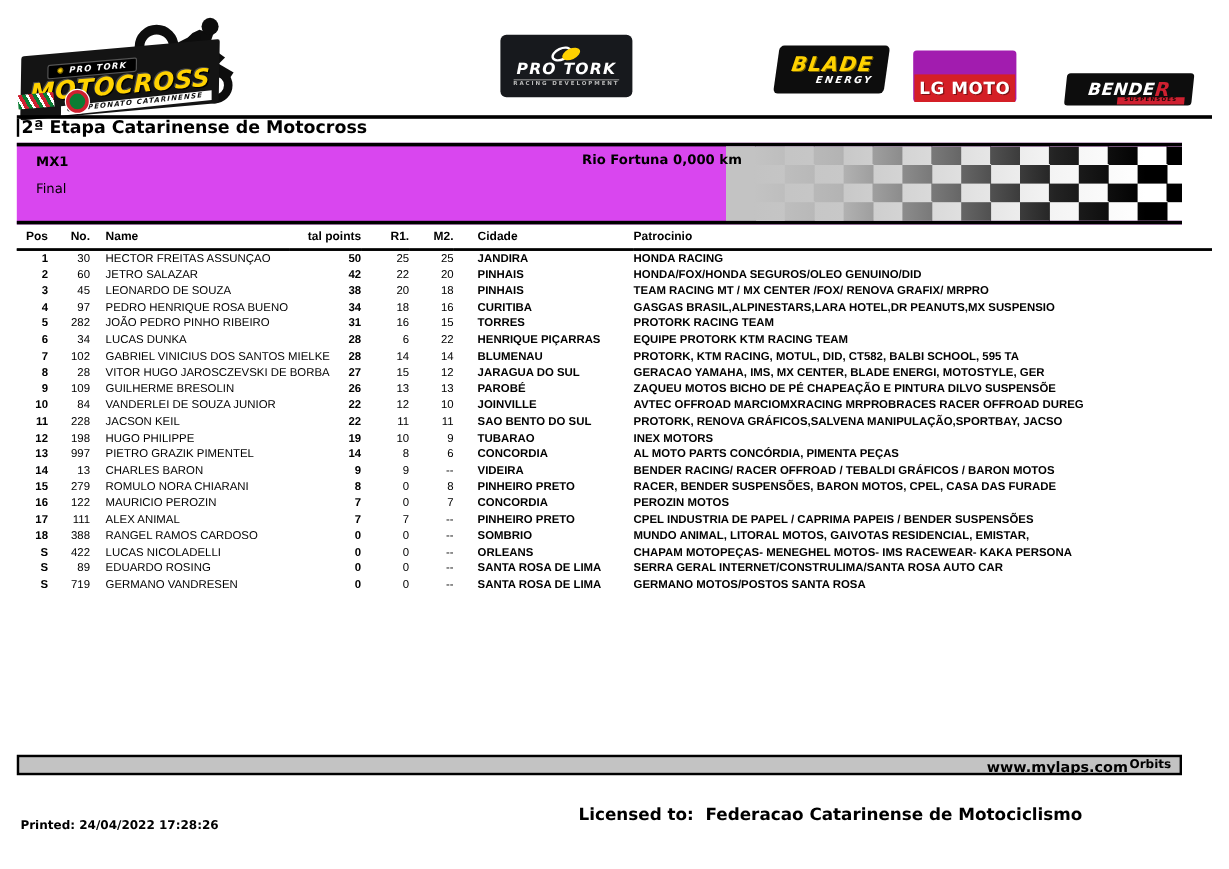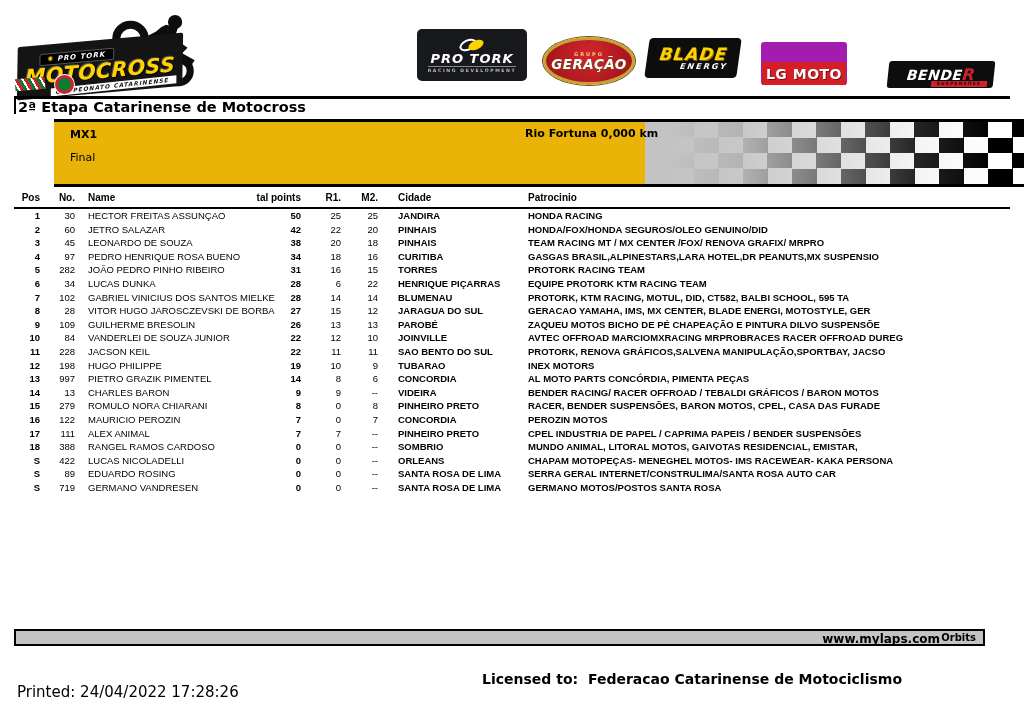--- a/index.html
+++ b/index.html
@@ -70,22 +70,22 @@
   .bd-tag{position:absolute;right:6px;bottom:1px;background:#cf2030;color:#1a0505;font-size:4.6px;
           font-weight:bold;letter-spacing:1px;padding:0 6px;line-height:6px;}
 
   
   .rule-top{position:absolute;left:14px;top:96px;width:996px;height:3px;background:#000;}
   .title-tick{position:absolute;left:14px;top:99px;width:2px;height:15px;background:#000;}
   .page-title{position:absolute;left:18px;top:99px;font-size:14.5px;font-weight:bold;
               font-family:"DejaVu Sans",sans-serif;}
 
   
-  .event-bar{position:absolute;left:14px;top:119px;width:971px;height:68px;background:#eab308;
-             border-top:3px solid #000;border-bottom:3px solid #000;box-sizing:border-box;margin-left:40px;}
+  .event-bar{position:absolute;left:14px;top:119px;width:971px;height:68px;background:#d946ef;
+             border-top:3px solid #000;border-bottom:3px solid #000;box-sizing:border-box;}
   .event-class{position:absolute;left:16px;top:6px;font-size:11px;font-weight:bold;}
   .event-session{position:absolute;left:16px;top:29px;font-size:11px;font-weight:normal;}
   .event-track{position:absolute;left:471px;top:5px;font-size:11px;font-weight:bold;}
   .checker{position:absolute;right:0;top:0;bottom:0;width:380px;
            background:repeating-conic-gradient(#000 0% 25%,#fff 25% 50%);
            background-size:49px 31px;}
   .checker::after{content:"";position:absolute;inset:0;
            background:linear-gradient(to right,#c3c3c3 0%,#c3c3c3 6%,rgba(195,195,195,.92) 25%,
                       rgba(195,195,195,.55) 50%,rgba(195,195,195,.18) 72%,rgba(195,195,195,0) 92%);}
 
@@ -105,21 +105,21 @@
   .col6{text-align:left;padding-left:20px !important;font-weight:bold;}
   .col7{text-align:left;font-weight:bold;}
   th.col1,th.col4,th.col5{font-weight:bold;}
 
   
   .orbits-bar{position:absolute;left:14px;top:629px;width:971px;height:17px;background:#c3c3c3;
               border:2px solid #000;box-sizing:border-box;text-align:right;font-size:10px;
               font-weight:bold;line-height:13px;padding-right:7px;}
   .website{position:absolute;right:84px;top:632px;font-size:12px;font-weight:bold;}
   .licensed{position:absolute;right:122px;top:671px;font-size:14px;font-weight:bold;padding-left:46px;}
-  .printed{position:absolute;left:17px;top:683px;font-size:15px;font-weight:normal;}
+  .printed{position:absolute;left:17px;top:683px;font-size:10px;font-weight:bold;}
 </style>
 </head>
 <body>
 
 <div class="page">
 
   <div class="logo mx-logo">
     <svg class="mx-rider" width="118" height="82" viewBox="0 0 130 92">
       <g fill="#0d0d0d">
         <circle cx="42" cy="28" r="16" fill="none" stroke="#0d0d0d" stroke-width="9"></circle>
@@ -143,24 +143,20 @@
 
   <div class="logo pt-logo">
     <svg width="30" height="14" viewBox="0 0 30 14">
       <ellipse cx="11" cy="7" rx="8" ry="4.5" fill="none" stroke="#fff" stroke-width="2" transform="rotate(-25 11 7)"></ellipse>
       <ellipse cx="19" cy="7" rx="8" ry="4.5" fill="#ffd200" transform="rotate(-25 19 7)"></ellipse>
     </svg>
     <div class="pt-name">PRO TORK</div>
     <div class="pt-tag">RACING DEVELOPMENT</div>
   </div>
 
-  <div class="logo ge-logo">
-    <div class="ge-top">GRUPO</div>
-    <div class="ge-name">GERAÇÃO</div>
-  </div>
 
   <div class="logo bl-logo">
     <div class="bl-name">BLADE</div>
     <div class="bl-tag">ENERGY</div>
   </div>
 
   <div class="logo lg-logo">
     <div class="lg-inner">
       <span class="lg-name">LG MOTO</span>
     </div>

